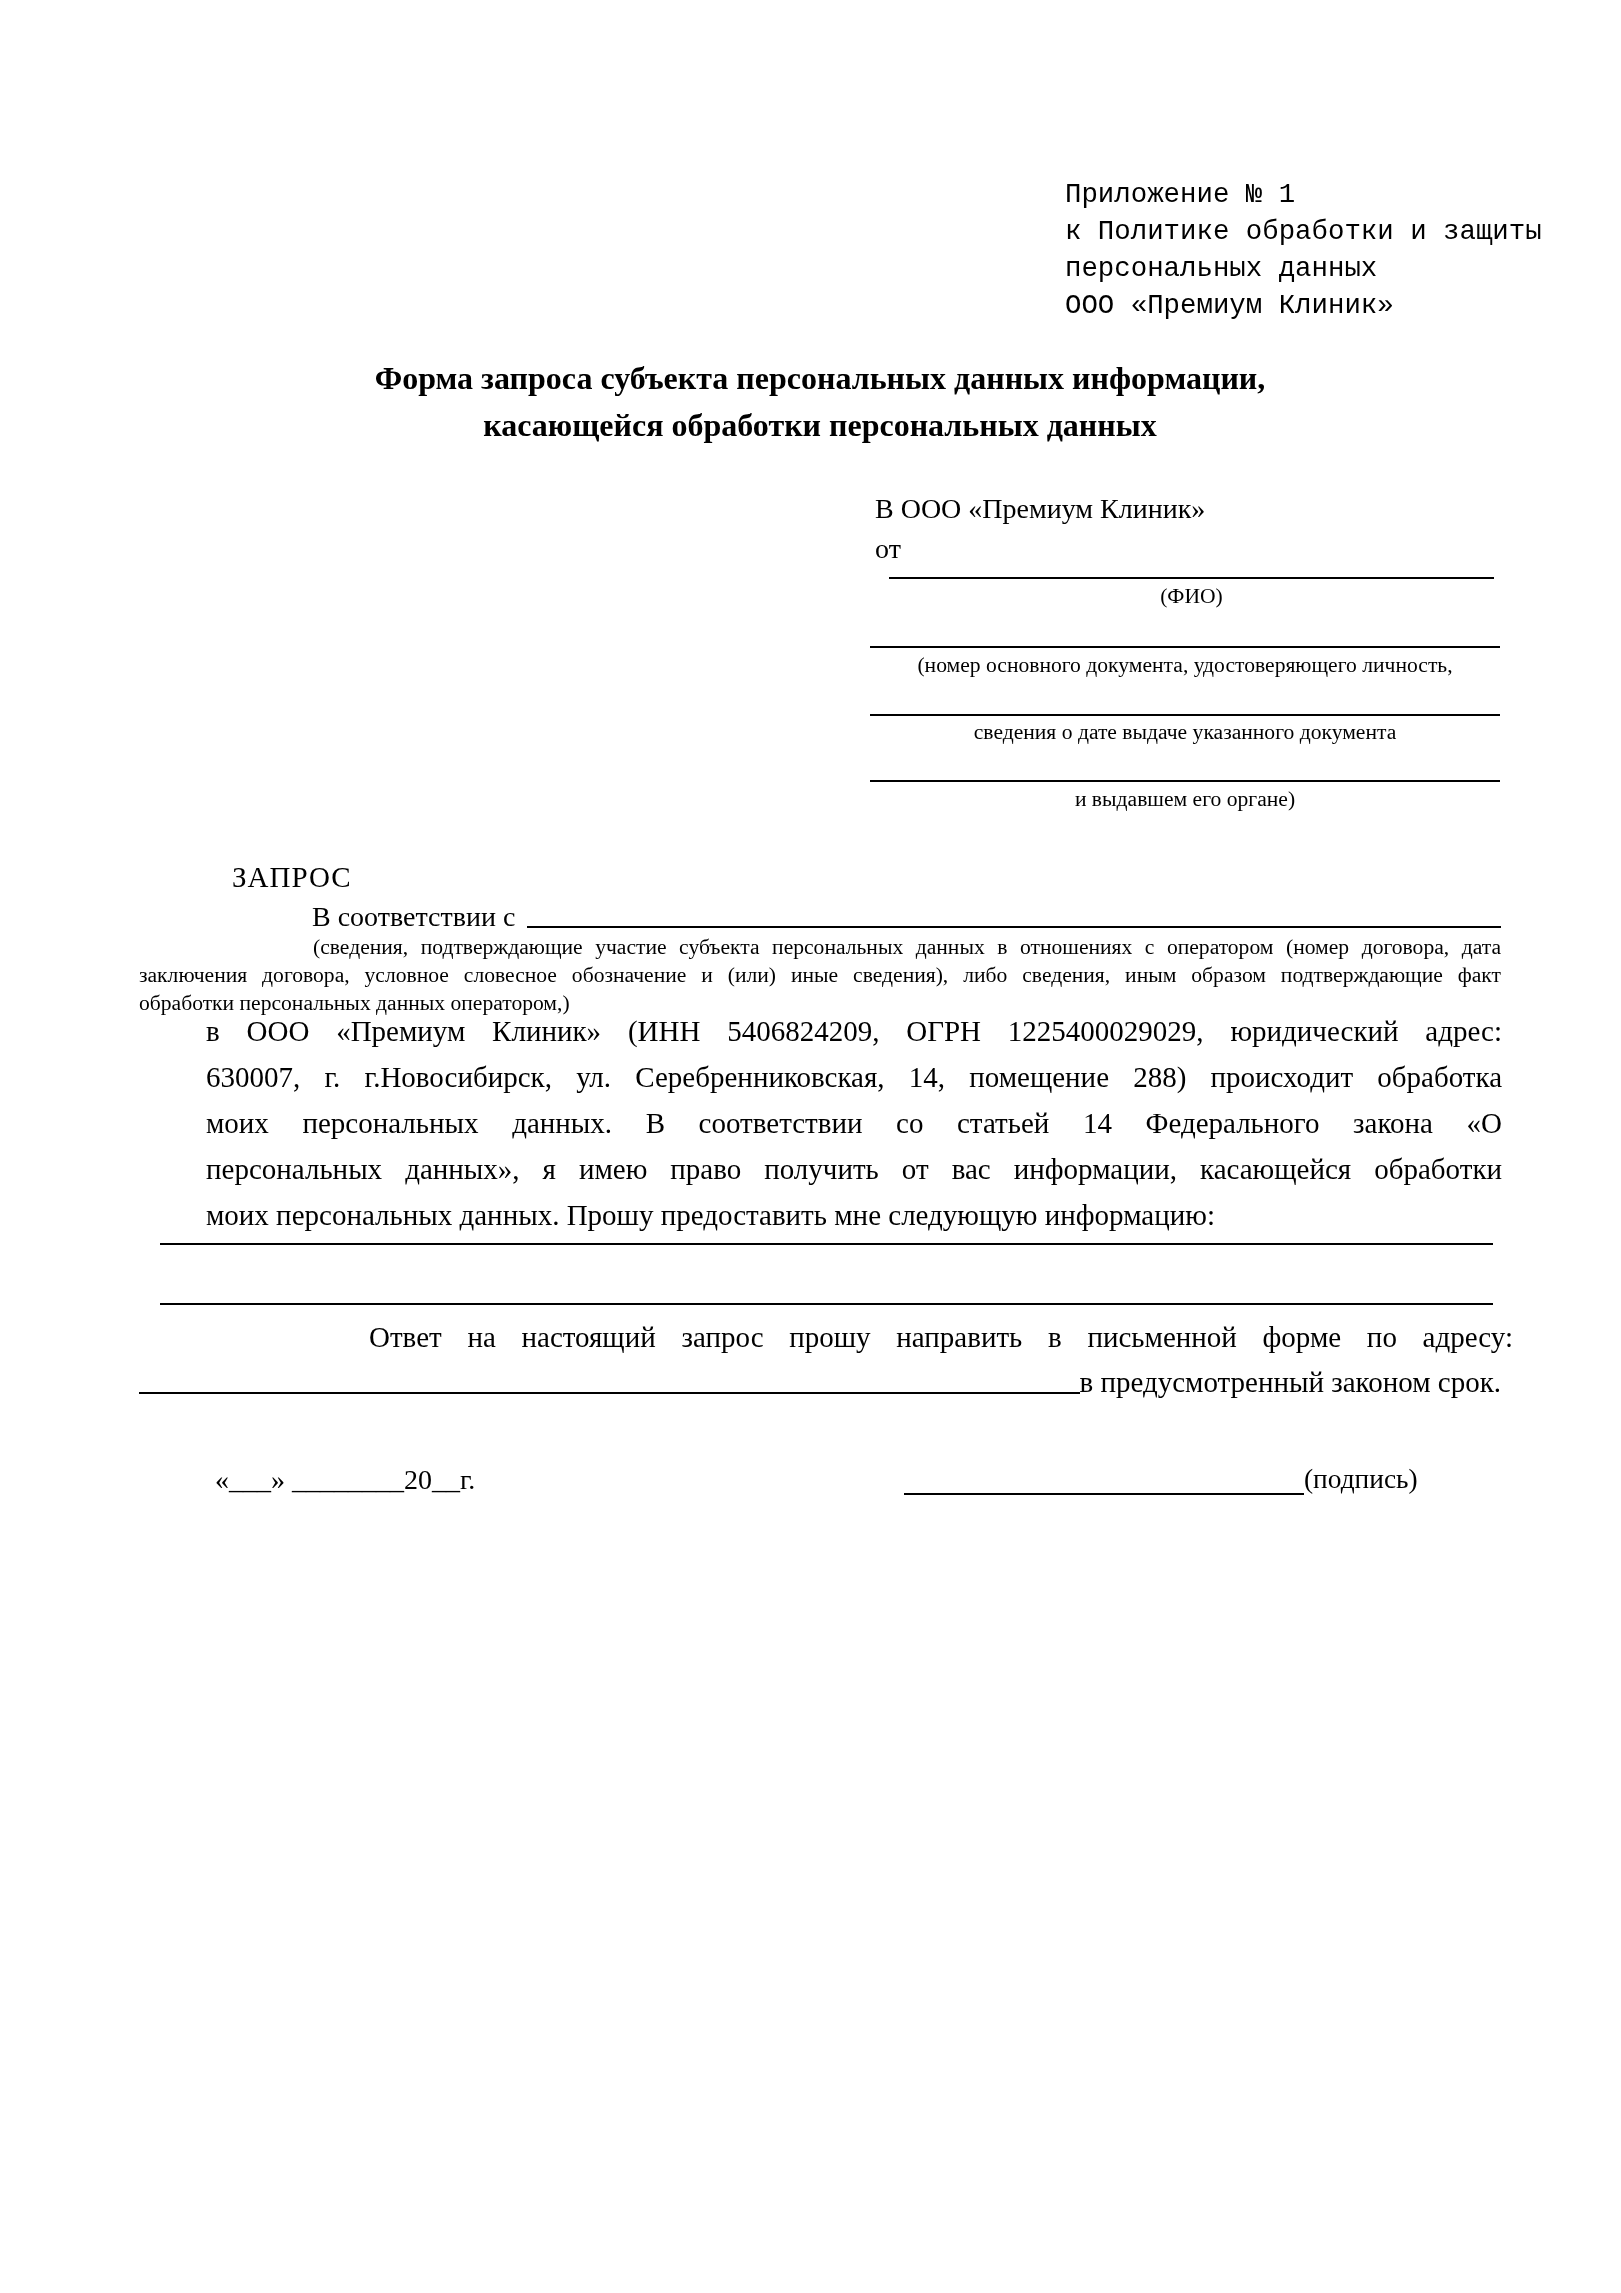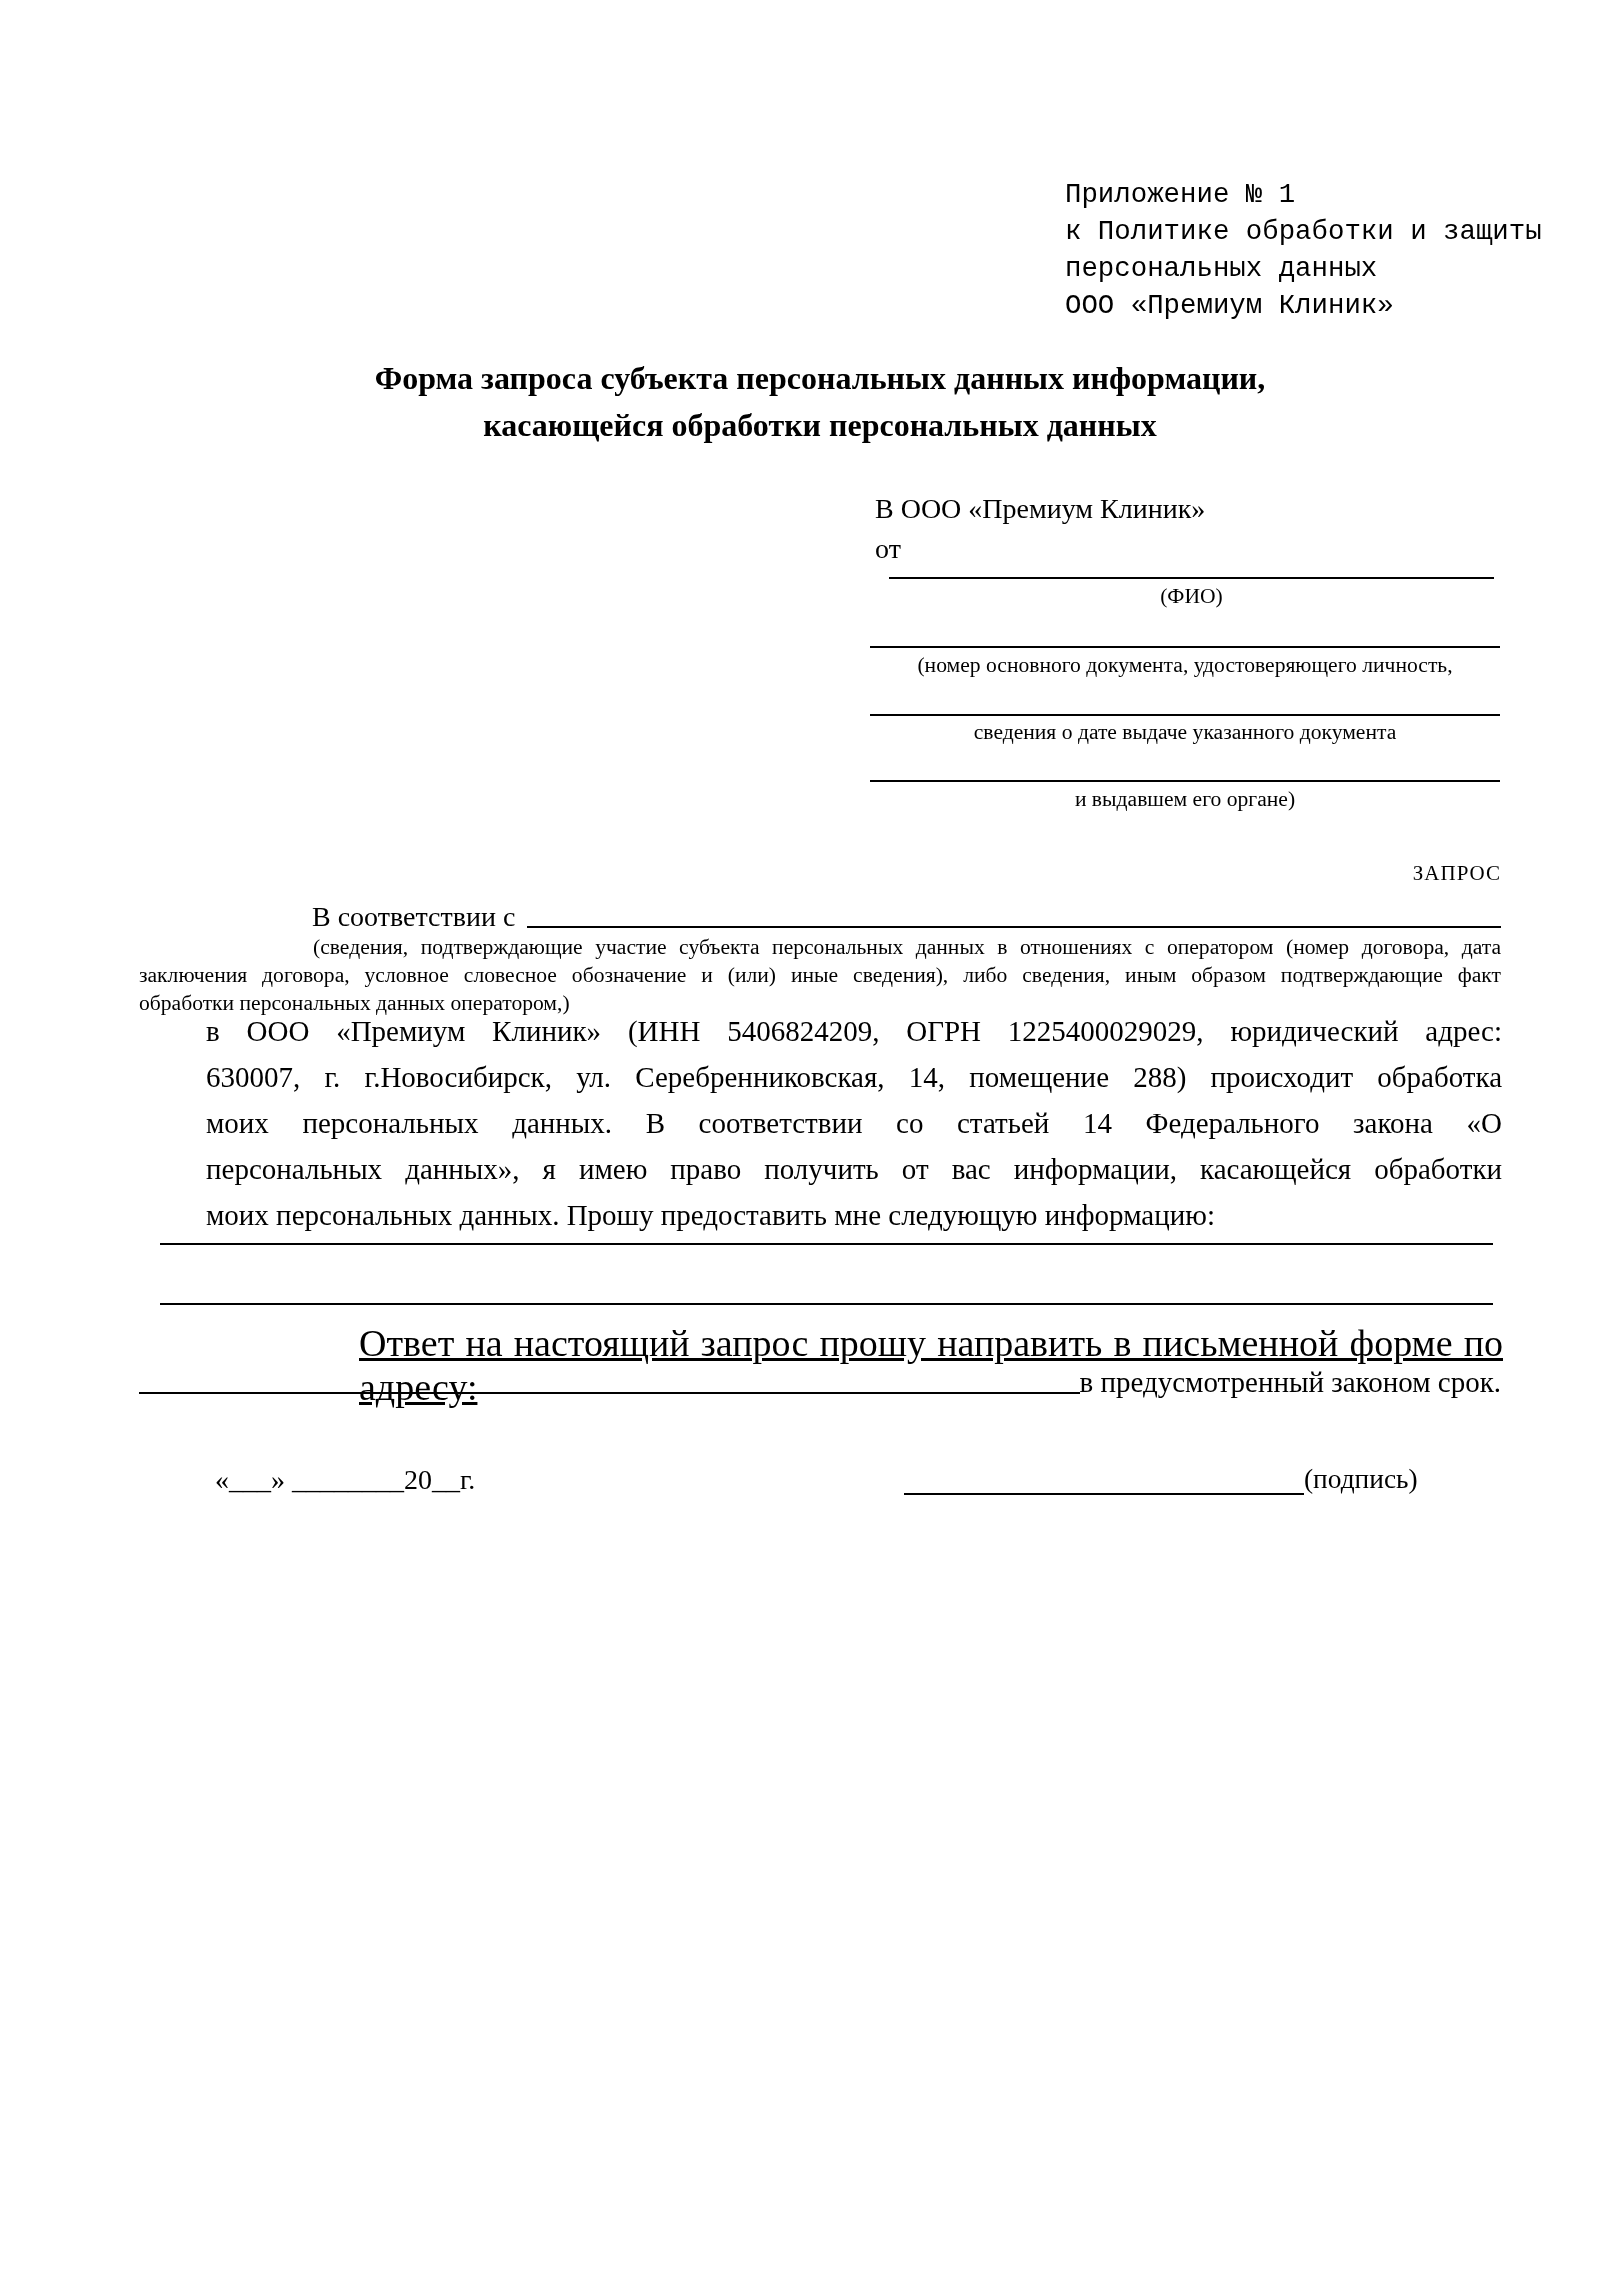--- a/index.html
+++ b/index.html
@@ -19,31 +19,31 @@
   .rule{border-top:2.9px solid #000;height:0;}
   .f1-line{left:889px;top:577px;width:605px;}
   .f2-line{left:870px;top:646px;width:630px;}
   .f3-line{left:870px;top:714px;width:630px;}
   .f4-line{left:870px;top:780px;width:630px;}
   .cap{font-size:21.6px;text-align:center;width:630px;left:870px;}
   .f1-cap{top:584px;left:889px;width:605px;}
   .f2-cap{top:653px;}
   .f3-cap{top:720px;}
   .f4-cap{top:787px;}
-  .zapros{left:139px;top:861px;width:1362px;padding-left:93px;box-sizing:border-box;text-align:right;font-size:21px;letter-spacing:1px;}
+  .zapros{left:139px;top:861px;width:1362px;padding-left:93px;box-sizing:border-box;text-align:left;font-size:29px;letter-spacing:1px;}
   .intro-row{left:139px;top:894px;width:1362px;display:flex;align-items:flex-end;font-size:28px;height:39px;}
   .intro-text{margin-left:173px;white-space:nowrap;padding-right:11.8px;text-align:center;}
   .fill-line{flex:1;border-bottom:2.9px solid #000;margin-bottom:4.9px;}
   .note-block{left:139px;top:933px;width:1362px;font-size:21.6px;line-height:28px;}
   .note-first{padding-left:174px;box-sizing:border-box;}
   .just{text-align:justify;text-align-last:justify;}
   .body-block{left:206px;top:1008px;width:1296px;font-size:29px;line-height:46px;}
   .blank-a{left:160px;top:1243px;width:1333px;}
   .blank-b{left:160px;top:1303px;width:1333px;}
-  .reply-l1{left:141px;top:1321px;width:1362px;font-size:38px;padding-left:218px;box-sizing:border-box;text-decoration:underline;}
+  .reply-l1{left:151px;top:1321px;width:1362px;font-size:29px;padding-left:218px;box-sizing:border-box;}
   .reply-row{left:139px;top:1360px;width:1362px;display:flex;align-items:flex-end;font-size:29px;height:39px;}
   .reply-text{white-space:nowrap;}
   .date-line{left:215px;top:1464px;font-size:28px;white-space:nowrap;}
   .sig-line{left:904px;top:1493px;width:400px;}
   .sig-cap{left:1304px;top:1464px;font-size:27.4px;white-space:nowrap;}
 </style>
 </head>
 <body>
 
 <div class="page">

